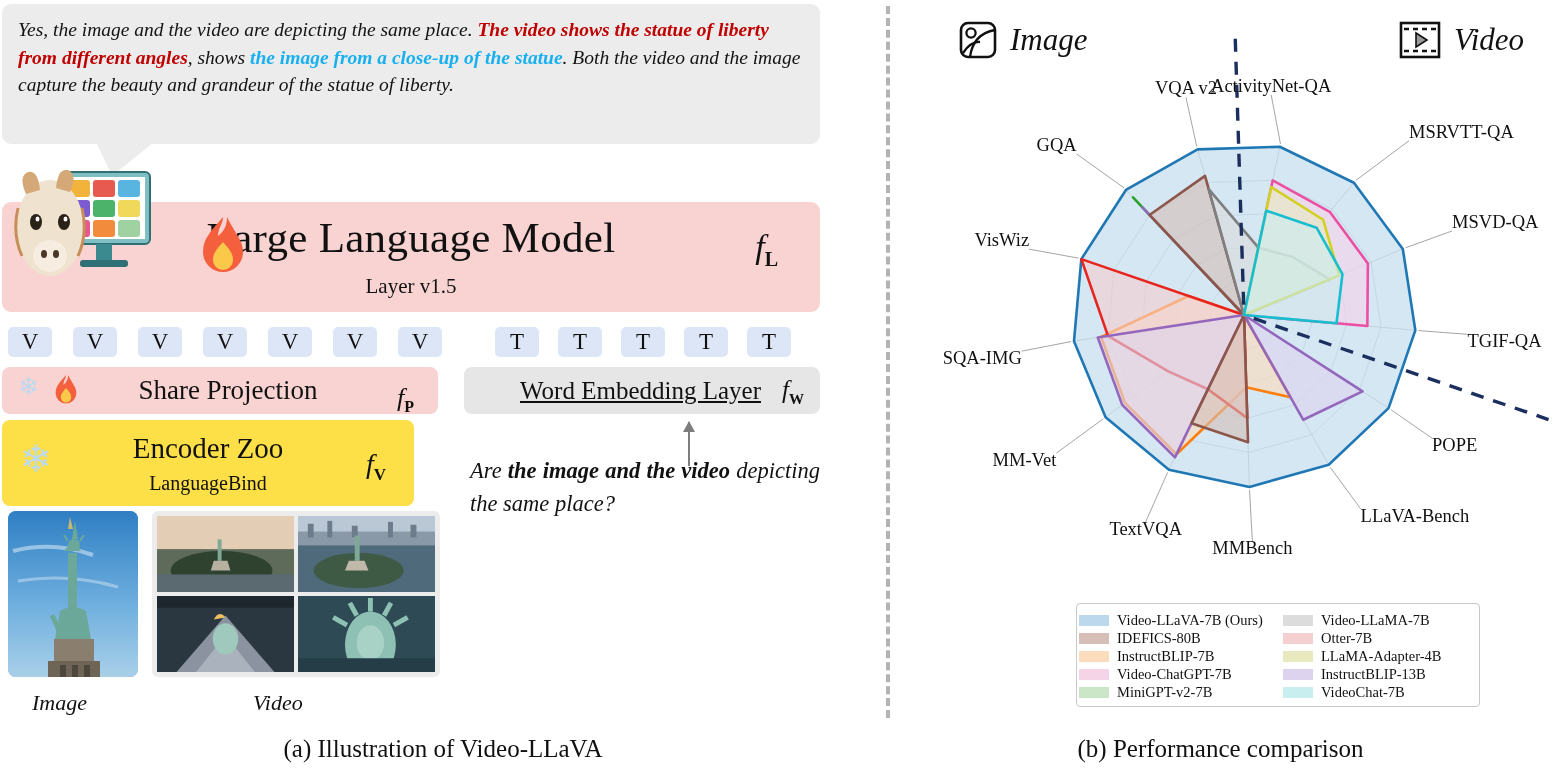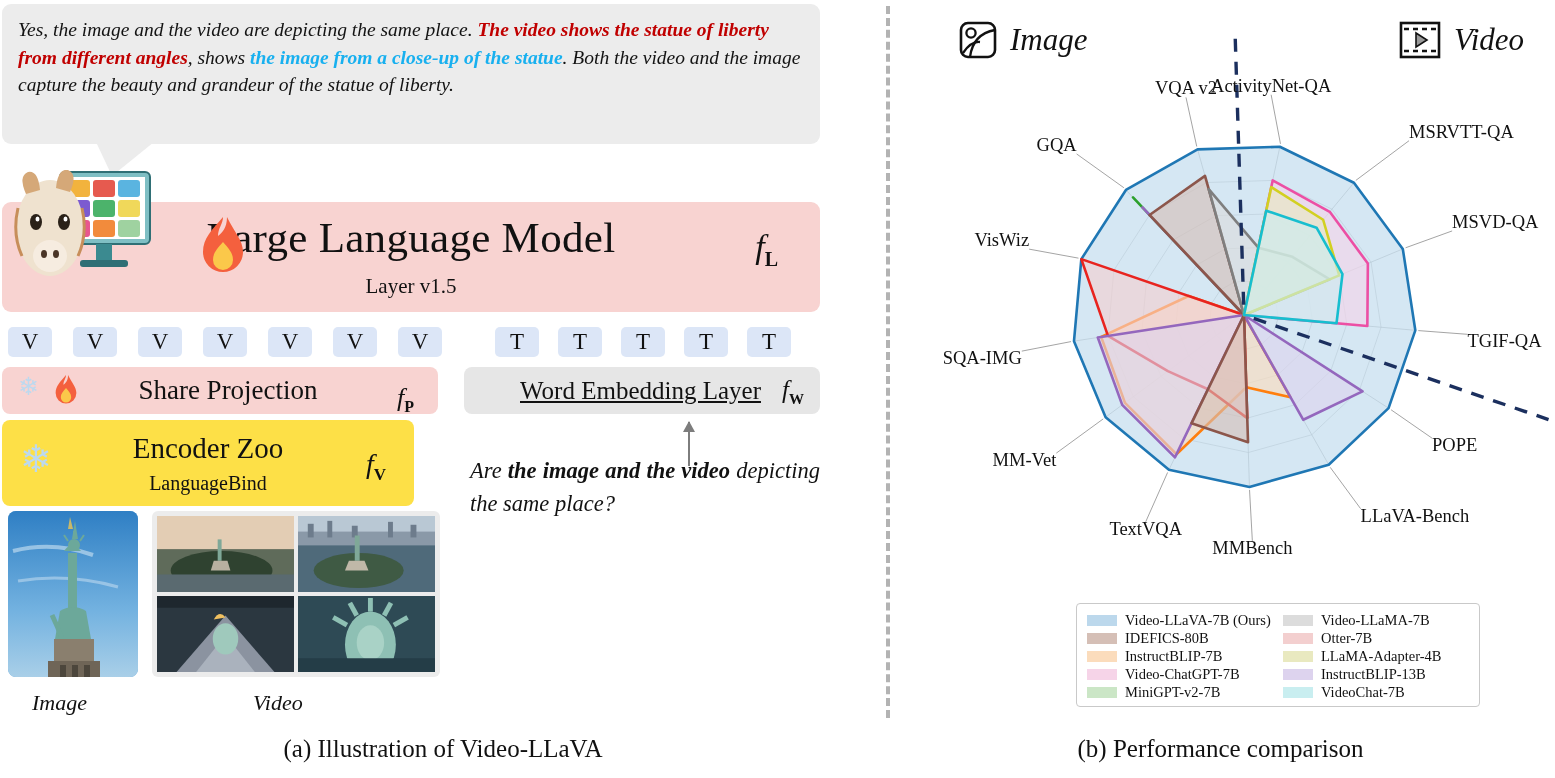--- a/index.html
+++ b/index.html
@@ -125,21 +125,21 @@
   
   #right{position:absolute;left:886px;top:0;width:669px;height:778px;}
   .mode-tag{position:absolute;display:flex;align-items:center;gap:12px;}
   .mode-tag .lbl{font-size:31px;font-style:italic;}
   #tag-image{left:72px;top:20px;}
   #tag-video{left:512px;top:20px;}
 
   .legend-box{
     position:absolute;left:190px;top:603px;width:404px;height:104px;
     border:1px solid #c9c9c9;border-radius:4px;background:#fff;
-    padding:7px 10px;box-sizing:border-box;
+    padding:7px 2px;box-sizing:border-box;
     display:grid;grid-template-columns:1fr 1fr;grid-auto-rows:18px;
     column-gap:10px;align-content:start;
   }
   .lg-item{display:flex;align-items:center;gap:8px;font-size:14.5px;line-height:18px;}
   .lg-sw{width:30px;height:11px;display:inline-block;}
 
   .sub-caption{
     position:absolute;font-size:25px;text-align:center;width:100%;left:0;top:735px;
   }
 

